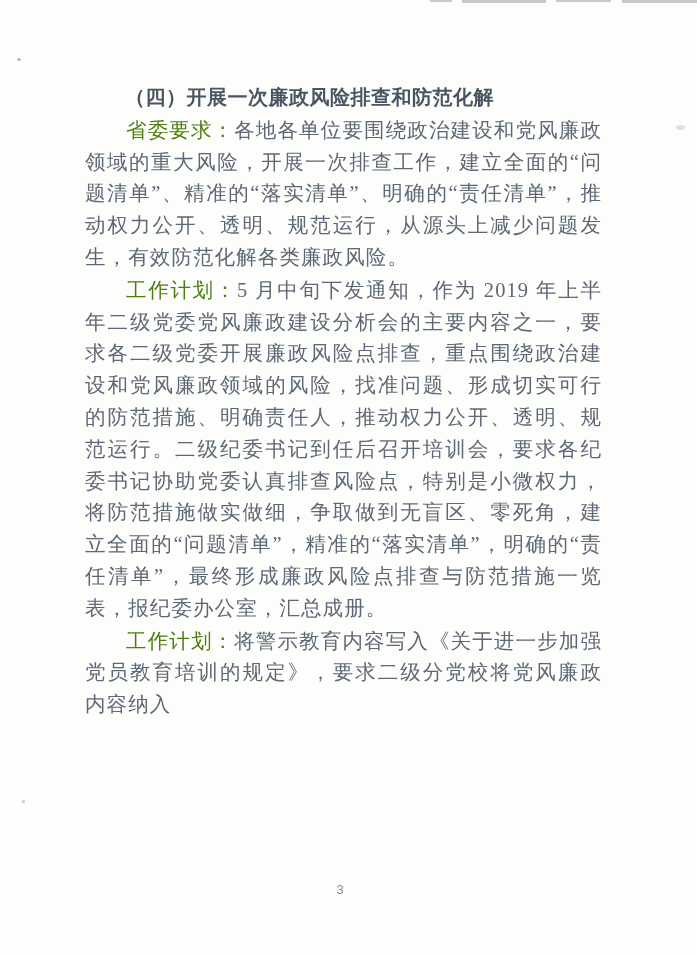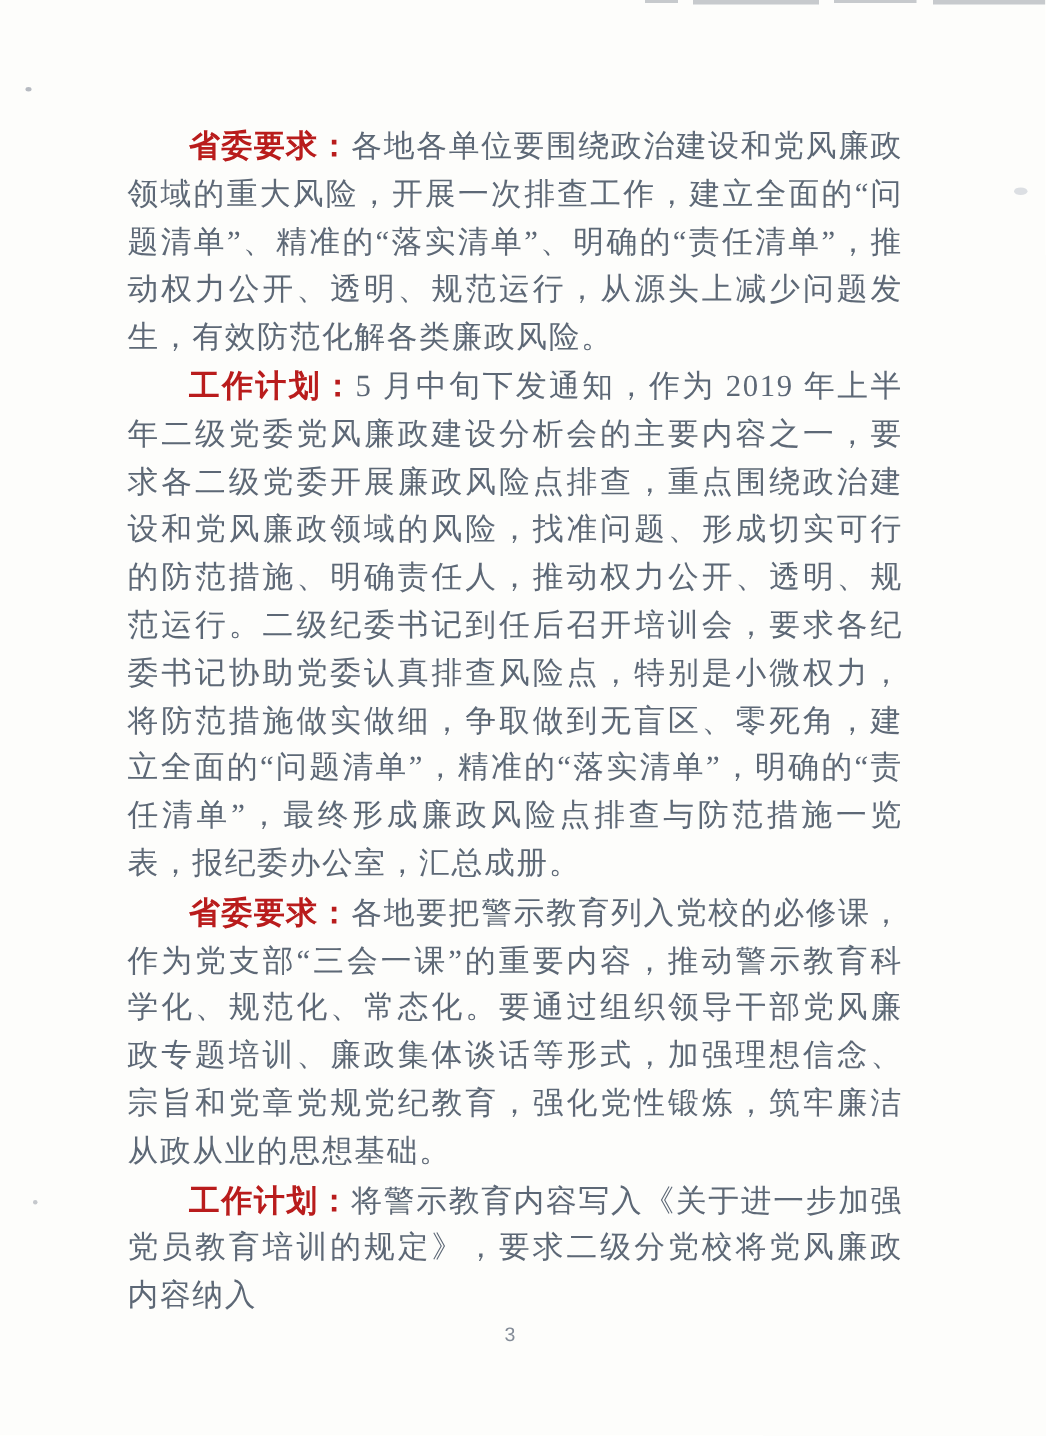--- a/index.html
+++ b/index.html
@@ -55,22 +55,22 @@
   }
   .heading {
     font-family: "Liberation Sans", sans-serif;
     font-weight: 700;
     font-size: 20px;
     letter-spacing: 0.5px;
     color: #4b5562;
   }
   .para-label {
     font-family: "Liberation Sans", sans-serif;
-    font-weight: 700;
-    color: #b91c1c;
+    font-weight: 400;
+    color: #4d7c0f;
   }
   .page-number {
     position: absolute;
     left: 85px;
     top: 882px;
     width: 510px;
     text-align: center;
     font-family: "Liberation Sans", sans-serif;
     font-size: 13px;
     color: #838b97;
@@ -85,28 +85,28 @@
   <div class="edge-dash d1"></div>
   <div class="edge-dash d2"></div>
   <div class="edge-dash d3"></div>
   <div class="edge-dash d4"></div>
   <div class="speck s1"></div>
   <div class="speck s2"></div>
   <div class="speck s3"></div>
 
   <div class="content">
 
+    <h3 class="heading">（四）开展一次廉政风险排查和防范化解</h3>
 
     <p><span class="para-label">省委要求：</span><span>各地各单位要围绕政治建设和党风廉政领域的重大风险，开展一次排查工作，建立全面的“问题清单”、精准的“落实清单”、明确的“责任清单”，推动权力公开、透明、规范运行，从源头上减少问题发生，有效防范化解各类廉政风险。</span></p>
 
     <p><span class="para-label">工作计划：</span><span>5 月中旬下发通知，作为 2019 年上半年二级党委党风廉政建设分析会的主要内容之一，要求各二级党委开展廉政风险点排查，重点围绕政治建设和党风廉政领域的风险，找准问题、形成切实可行的防范措施、明确责任人，推动权力公开、透明、规范运行。二级纪委书记到任后召开培训会，要求各纪委书记协助党委认真排查风险点，特别是小微权力，将防范措施做实做细，争取做到无盲区、零死角，建立全面的“问题清单”，精准的“落实清单”，明确的“责任清单”，最终形成廉政风险点排查与防范措施一览表，报纪委办公室，汇总成册。</span></p>
 
 
 
-    <p><span class="para-label">省委要求：</span><span>各地要把警示教育列入党校的必修课，作为党支部“三会一课”的重要内容，推动警示教育科学化、规范化、常态化。要通过组织领导干部党风廉政专题培训、廉政集体谈话等形式，加强理想信念、宗旨和党章党规党纪教育，强化党性锻炼，筑牢廉洁从政从业的思想基础。</span></p>
 
     <p><span class="para-label">工作计划：</span><span>将警示教育内容写入《关于进一步加强党员教育培训的规定》，要求二级分党校将党风廉政内容纳入</span></p>
 
   </div>
 
   <div class="page-number">3</div>
 
 </div>
 
 </body></html>

